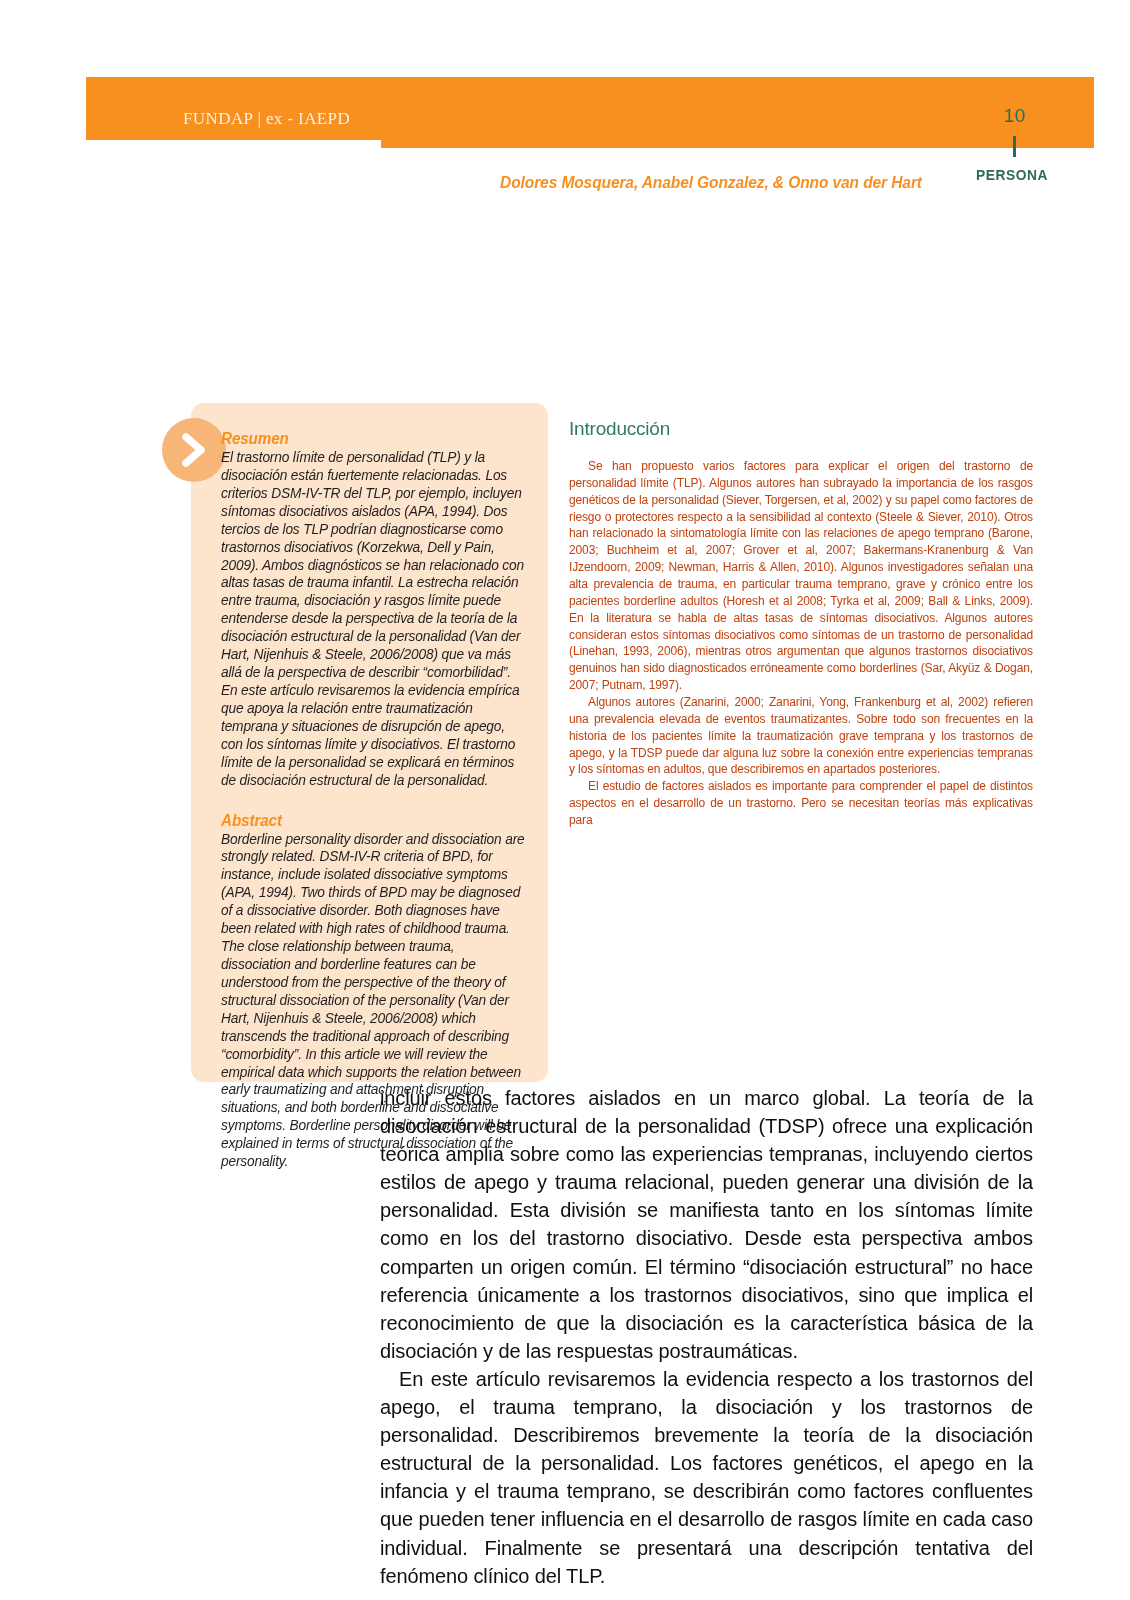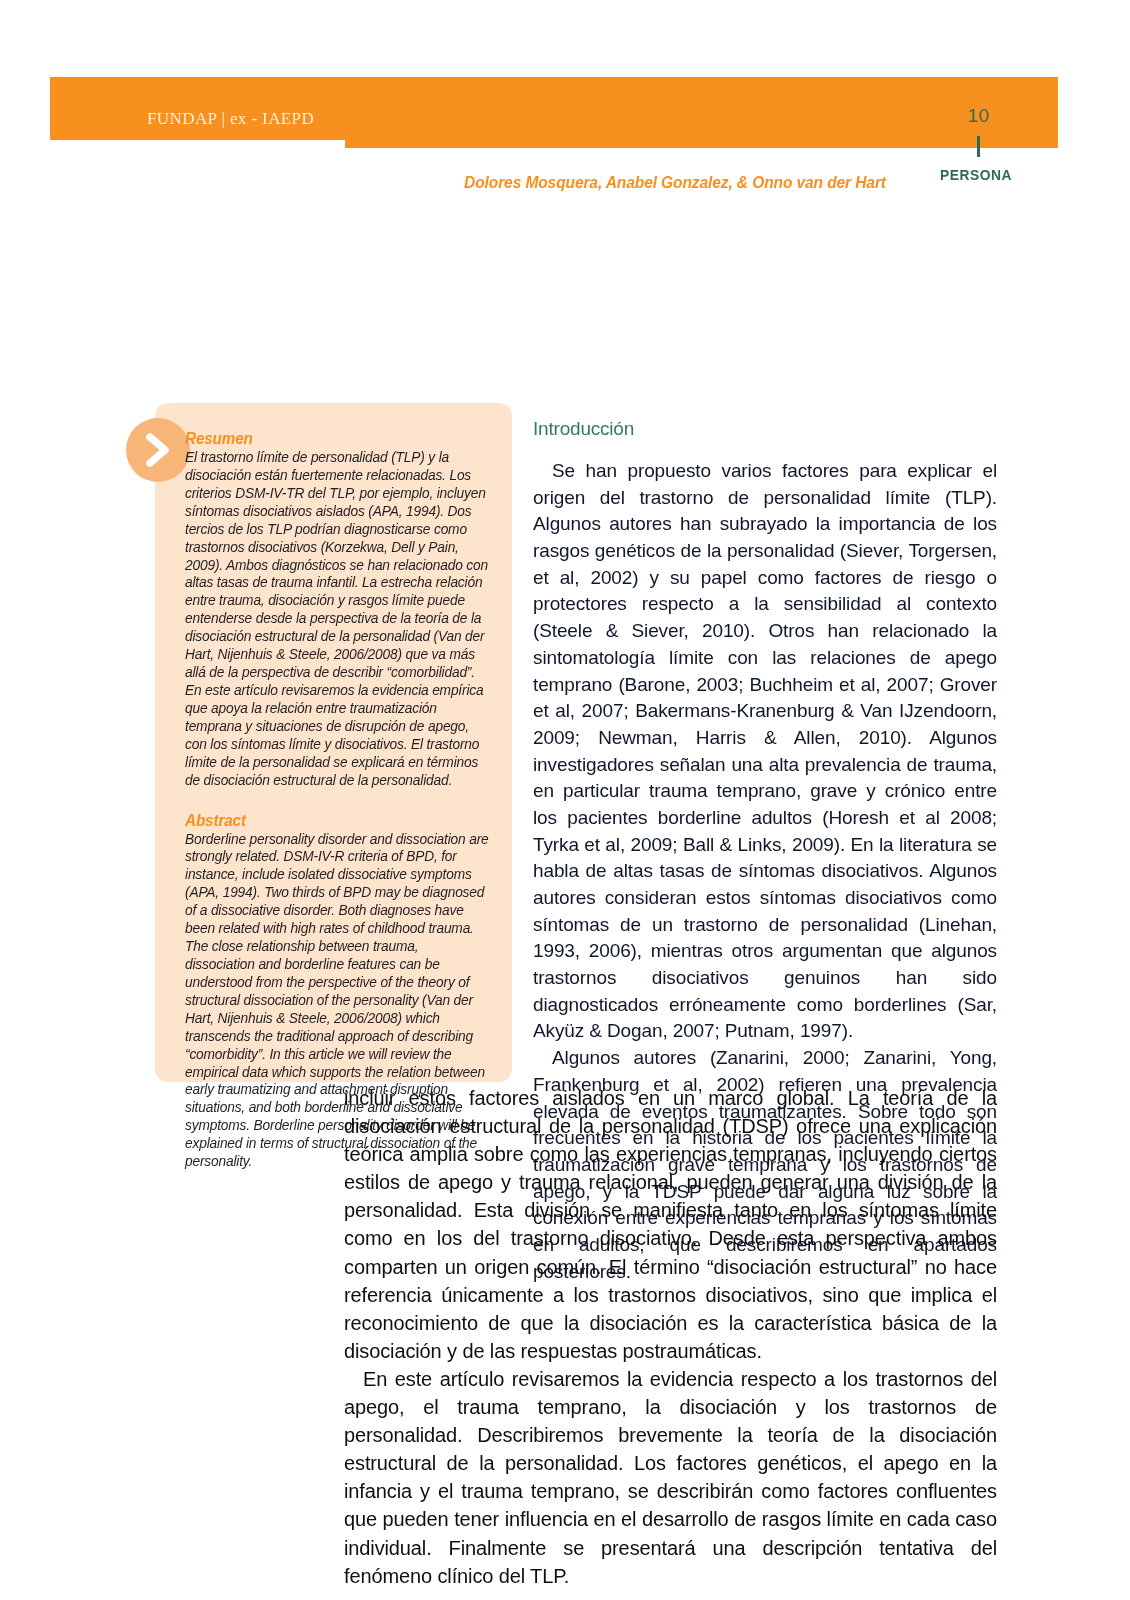--- a/index.html
+++ b/index.html
@@ -12,20 +12,21 @@
     height: 1600px;
     position: relative;
     font-family: "Liberation Sans", sans-serif;
     overflow: hidden;
   }
 
   .page {
     position: absolute;
     inset: 0;
     background: #ffffff;
+    margin-left: 36px;
   }
 
   
   .header {
     position: absolute;
     left: 50px;
     top: 77px;
     width: 1008px;
     height: 71px;
   }
@@ -193,23 +194,23 @@
     font-size: 19px;
     font-weight: normal;
     color: #2f7d5c;
     letter-spacing: -0.2px;
   }
   .col-right {
     position: absolute;
     left: 533px;
     top: 458px;
     width: 464px;
-    font-size: 19px;
+    font-size: 12px;
     line-height: 1.405;
-    color: #0f172a;
+    color: #c2410c;
     text-align: justify;
     letter-spacing: -0.12px;
   }
   .col-right p {
     margin: 0;
     text-indent: 19px;
   }
 
   
   .col-full {
@@ -262,20 +263,21 @@
     <div class="abs-body">El trastorno límite de personalidad (TLP) y la disociación están fuertemente relacionadas. Los criterios DSM-IV-TR del TLP, por ejemplo, incluyen síntomas disociativos aislados (APA, 1994). Dos tercios de los TLP podrían diagnosticarse como trastornos disociativos (Korzekwa, Dell y Pain, 2009). Ambos diagnósticos se han relacionado con altas tasas de trauma infantil. La estrecha relación entre trauma, disociación y rasgos límite puede entenderse desde la perspectiva de la teoría de la disociación estructural de la personalidad (Van der Hart, Nijenhuis &amp; Steele, 2006/2008) que va más allá de la perspectiva de describir “comorbilidad”. En este artículo revisaremos la evidencia empírica que apoya la relación entre traumatización temprana y situaciones de disrupción de apego, con los síntomas límite y disociativos. El trastorno límite de la personalidad se explicará en términos de disociación estructural de la personalidad.</div>
     <div class="abs-gap"></div>
     <div class="abs-heading">Abstract</div>
     <div class="abs-body">Borderline personality disorder and dissociation are strongly related. DSM-IV-R criteria of BPD, for instance, include isolated dissociative symptoms (APA, 1994). Two thirds of BPD may be diagnosed of a dissociative disorder. Both diagnoses have been related with high rates of childhood trauma. The close relationship between trauma, dissociation and borderline features can be understood from the perspective of the theory of structural dissociation of the personality (Van der Hart, Nijenhuis &amp; Steele, 2006/2008) which transcends the traditional approach of describing “comorbidity”. In this article we will review the empirical data which supports the relation between early traumatizing and attachment disruption situations, and both borderline and dissociative symptoms. Borderline personality disorder will be explained in terms of structural dissociation of the personality.</div>
   </div>
 
   <div class="section-heading">Introducción</div>
   <div class="col-right">
     <p>Se han propuesto varios factores para explicar el origen del trastorno de personalidad límite (TLP). Algunos autores han subrayado la importancia de los rasgos genéticos de la personalidad (Siever, Torgersen, et al, 2002) y su papel como factores de riesgo o protectores respecto a la sensibilidad al contexto (Steele &amp; Siever, 2010). Otros han relacionado la sintomatología límite con las relaciones de apego temprano (Barone, 2003; Buchheim et al, 2007; Grover et al, 2007; Bakermans-Kranenburg &amp; Van IJzendoorn, 2009; Newman, Harris &amp; Allen, 2010). Algunos investigadores señalan una alta prevalencia de trauma, en particular trauma temprano, grave y crónico entre los pacientes borderline adultos (Horesh et al 2008; Tyrka et al, 2009; Ball &amp; Links, 2009). En la literatura se habla de altas tasas de síntomas disociativos. Algunos autores consideran estos síntomas disociativos como síntomas de un trastorno de personalidad (Linehan, 1993, 2006), mientras otros argumentan que algunos trastornos disociativos genuinos han sido diagnosticados erróneamente como borderlines (Sar, Akyüz &amp; Dogan, 2007; Putnam, 1997).</p>
     <p>Algunos autores (Zanarini, 2000; Zanarini, Yong, Frankenburg et al, 2002) refieren una prevalencia elevada de eventos traumatizantes. Sobre todo son frecuentes en la historia de los pacientes límite la traumatización grave temprana y los trastornos de apego, y la TDSP puede dar alguna luz sobre la conexión entre experiencias tempranas y los síntomas en adultos, que describiremos en apartados posteriores.</p>
+    <p>El estudio de factores aislados es importante para comprender el papel de distintos aspectos en el desarrollo de un trastorno. Pero se necesitan teorías más explicativas para</p>
   </div>
 
   <div class="col-full">
     <p class="cont">incluir estos factores aislados en un marco global. La teoría de la disociación estructural de la personalidad (TDSP) ofrece una explicación teórica amplia sobre como las experiencias tempranas, incluyendo ciertos estilos de apego y trauma relacional, pueden generar una división de la personalidad. Esta división se manifiesta tanto en los síntomas límite como en los del trastorno disociativo. Desde esta perspectiva ambos comparten un origen común. El término “disociación estructural” no hace referencia únicamente a los trastornos disociativos, sino que implica el reconocimiento de que la disociación es la característica básica de la disociación y de las respuestas postraumáticas.</p>
     <p>En este artículo revisaremos la evidencia respecto a los trastornos del apego, el trauma temprano, la disociación y los trastornos de personalidad. Describiremos brevemente la teoría de la disociación estructural de la personalidad. Los factores genéticos, el apego en la infancia y el trauma temprano, se describirán como factores confluentes que pueden tener influencia en el desarrollo de rasgos límite en cada caso individual. Finalmente se presentará una descripción tentativa del fenómeno clínico del TLP.</p>
   </div>
 
 </div>
 
 </body></html>

